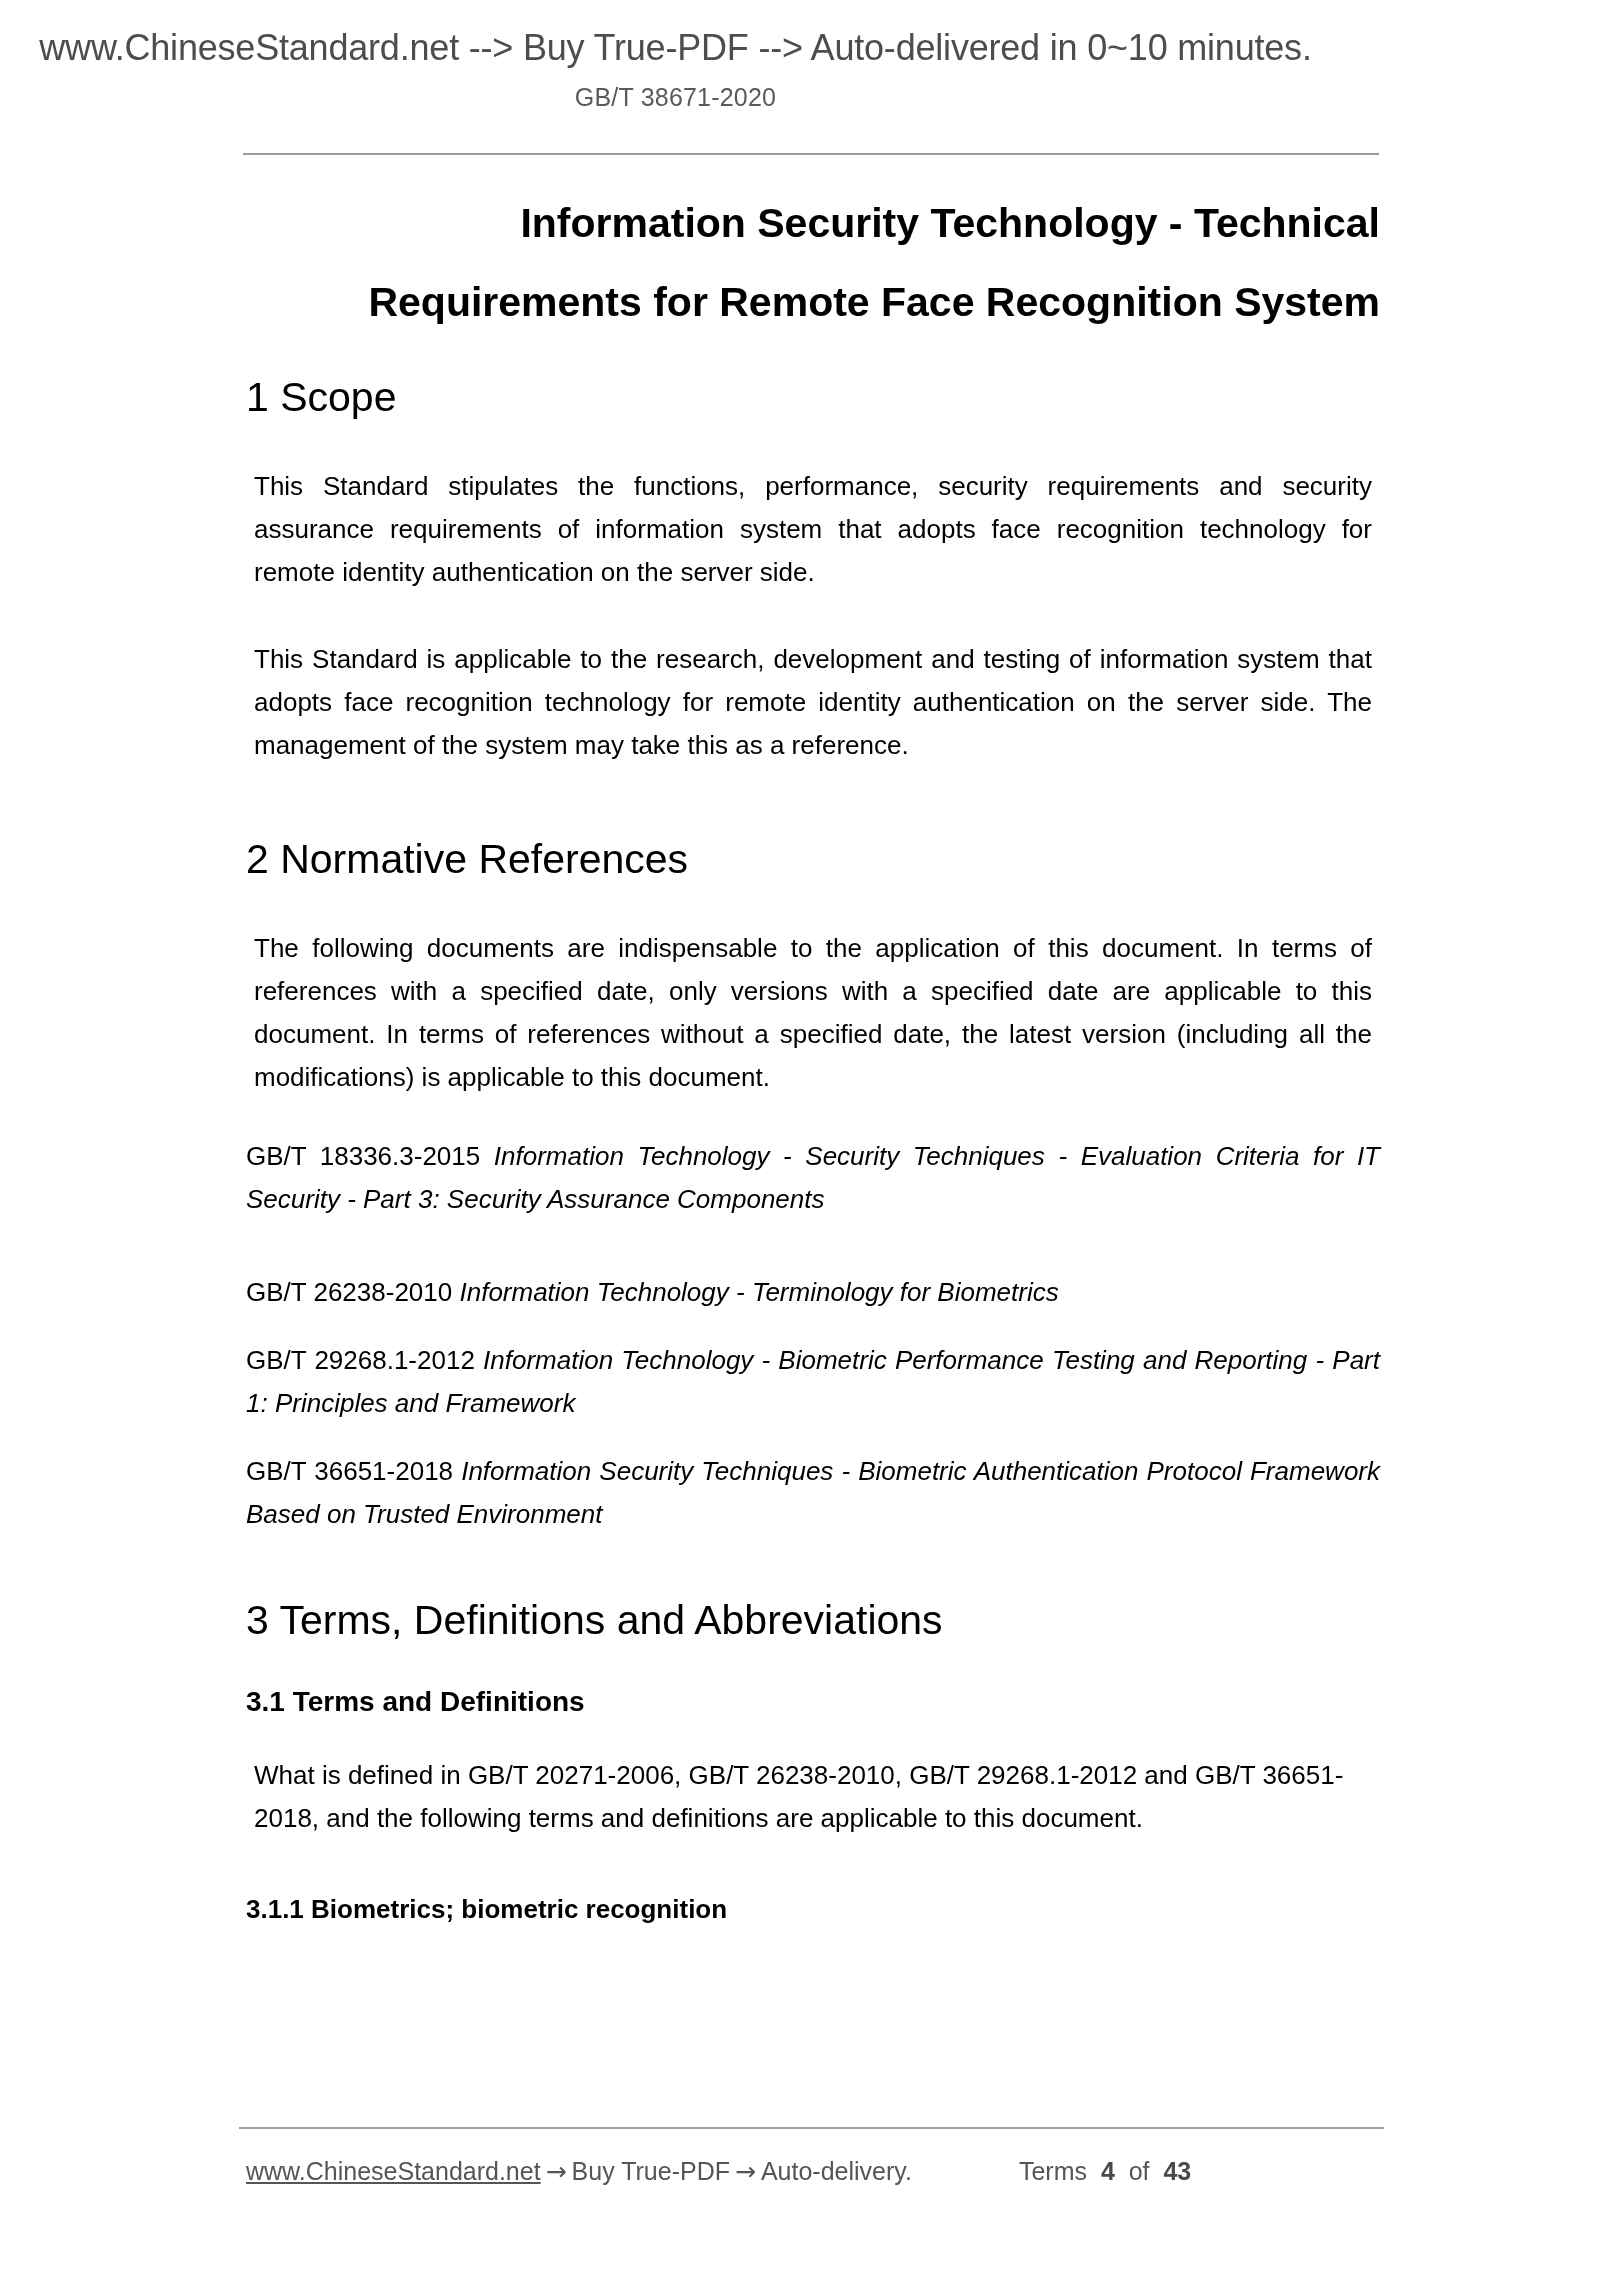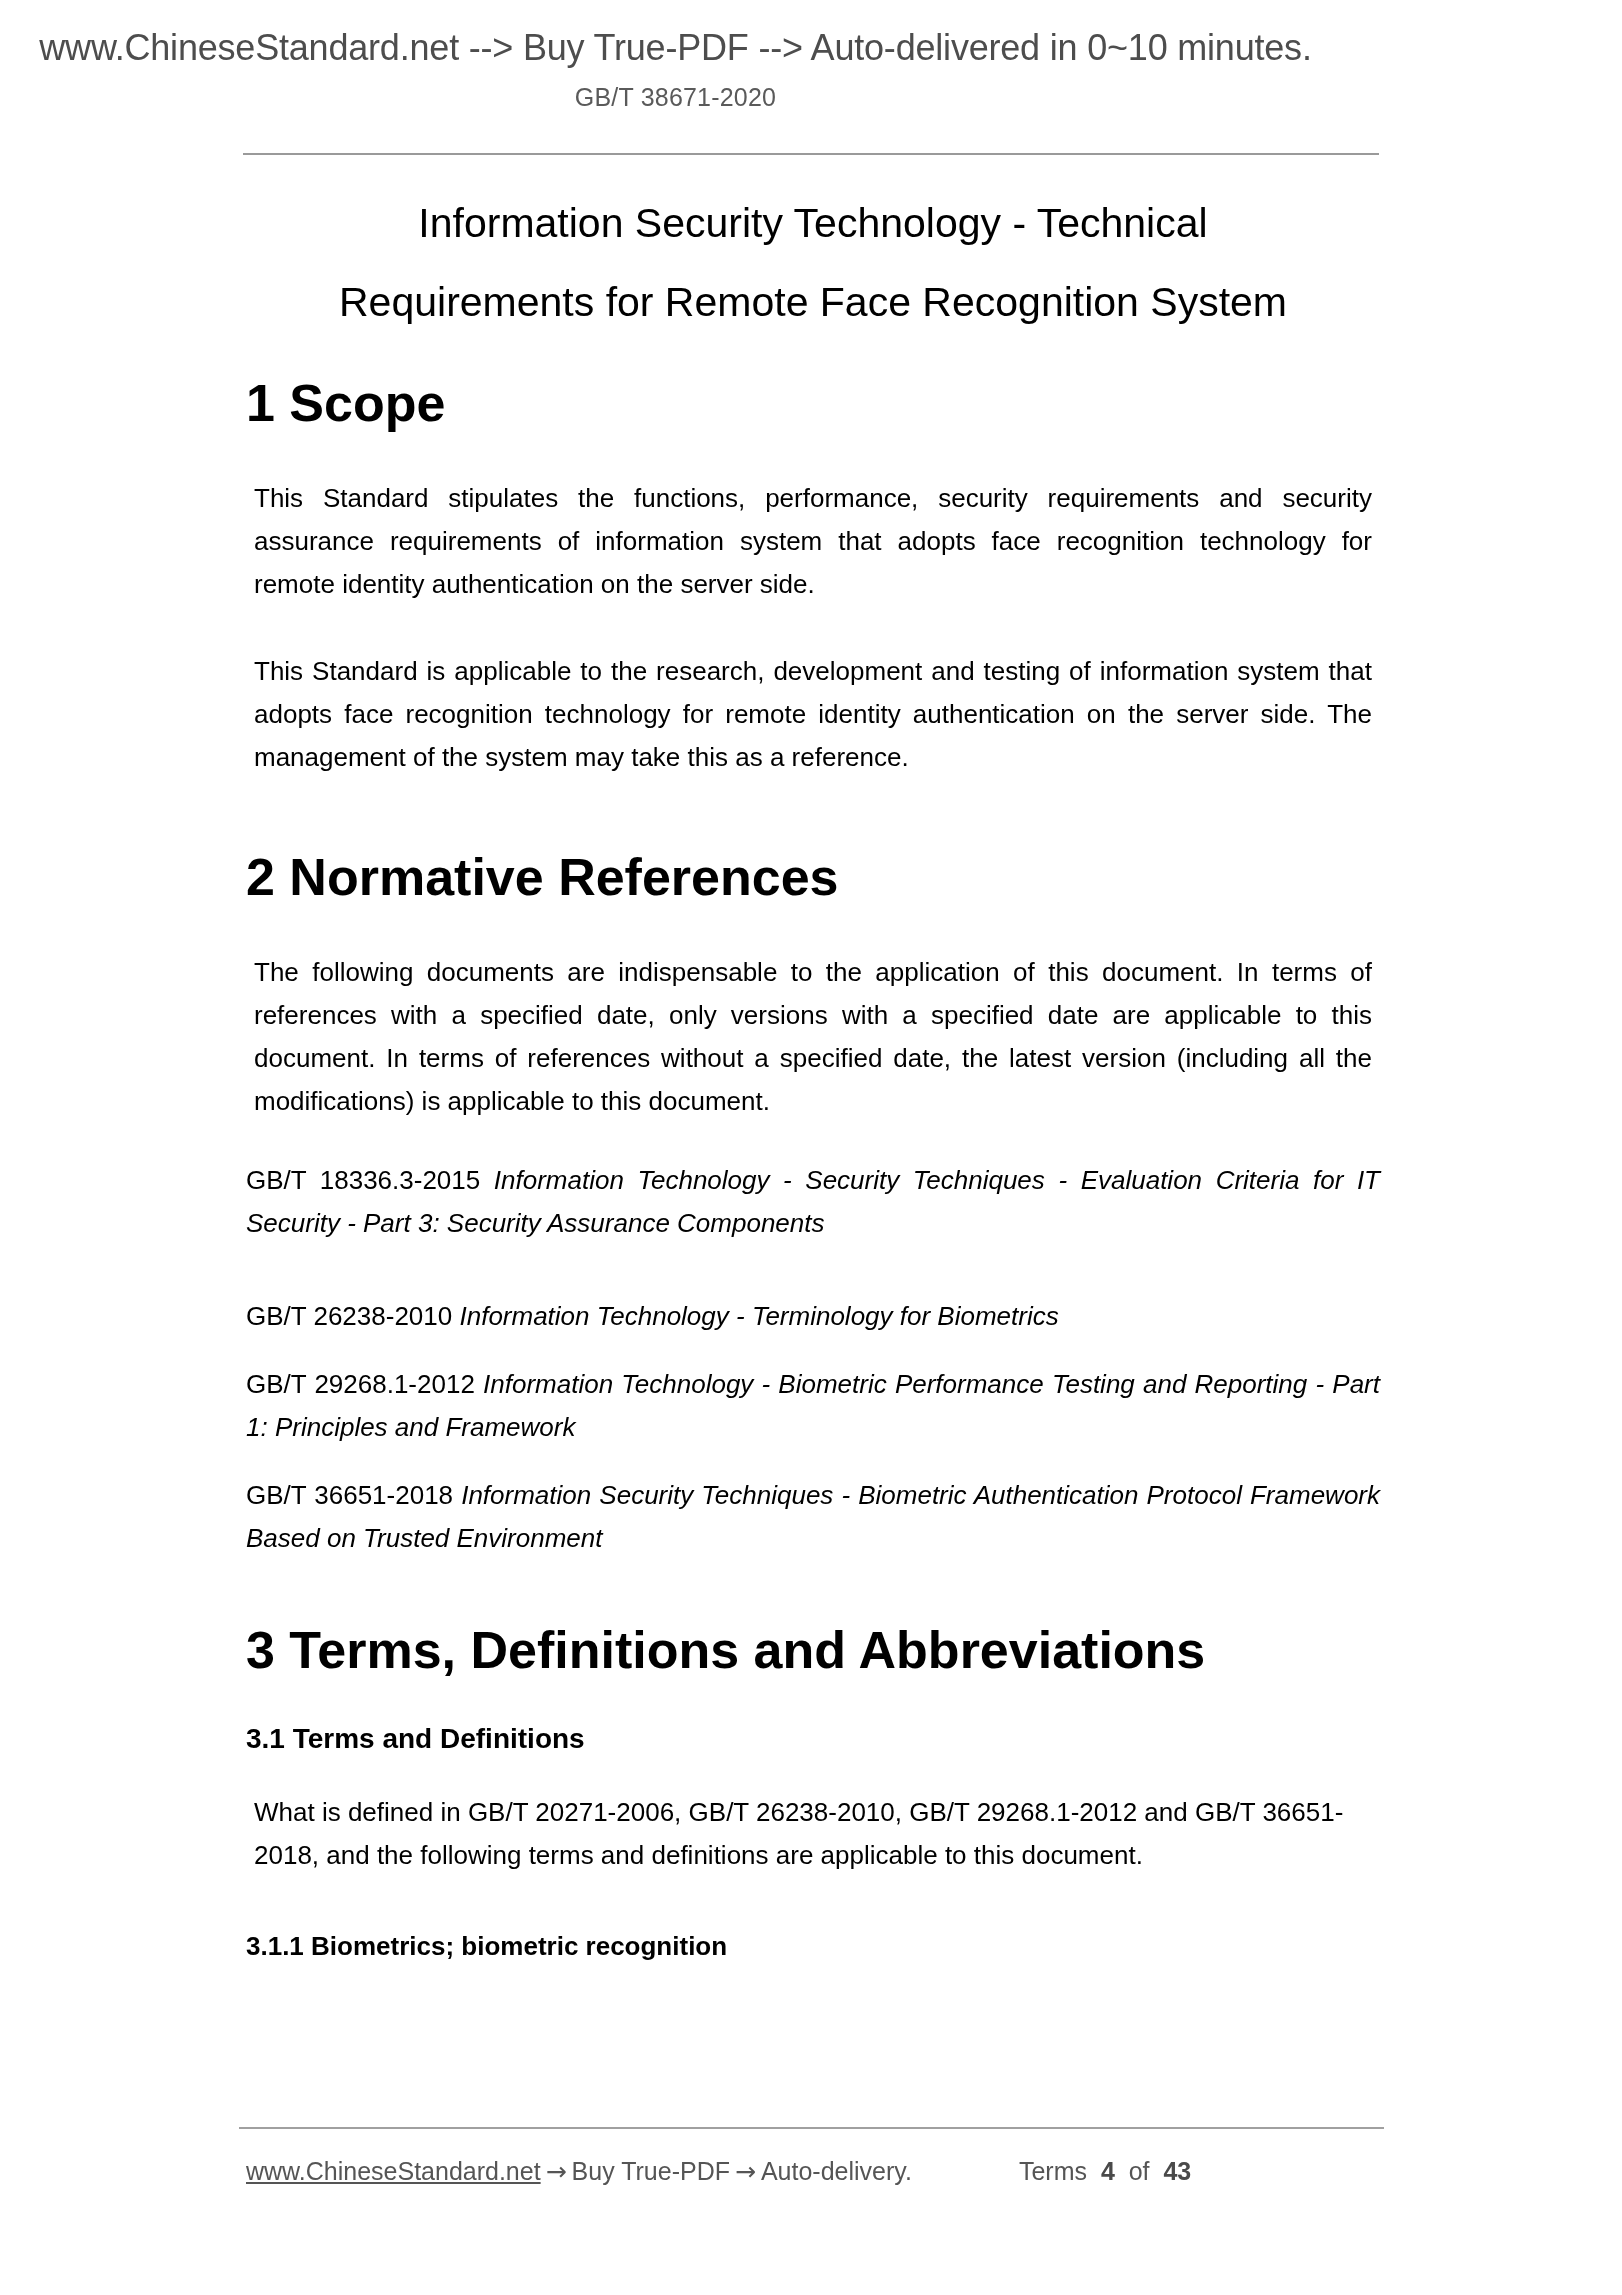--- a/index.html
+++ b/index.html
@@ -54,32 +54,32 @@
 
   
   .content {
     position: absolute;
     top: 203px;
     left: 246px;
     width: 1134px;
   }
 
   .doc-title {
-    text-align: center;
+    text-align: right;
+    font-size: 41px;
+    font-weight: bold;
+    line-height: 1.0;
+    color: #000;
+  }
+  .doc-title .line1 { display: block; }
+  .doc-title .line2 { display: block; margin-top: 38px; }
+
+  h1.sec {
     font-size: 41px;
     font-weight: normal;
-    line-height: 1.0;
-    color: #000;
-  }
-  .doc-title .line1 { display: block; }
-  .doc-title .line2 { display: block; margin-top: 38px; }
-
-  h1.sec {
-    font-size: 52px;
-    font-weight: bold;
     margin: 0;
     line-height: 1.1;
     color: #000;
   }
   h2.sec {
     font-size: 28px;
     font-weight: bold;
     margin: 0;
     line-height: 1.15;
     color: #000;

